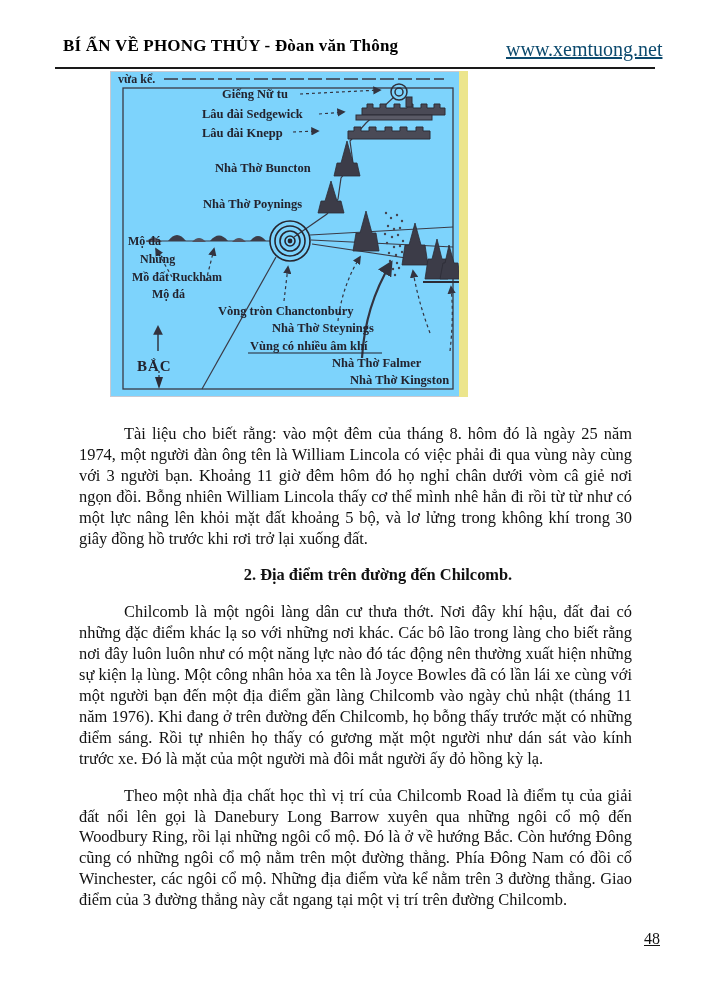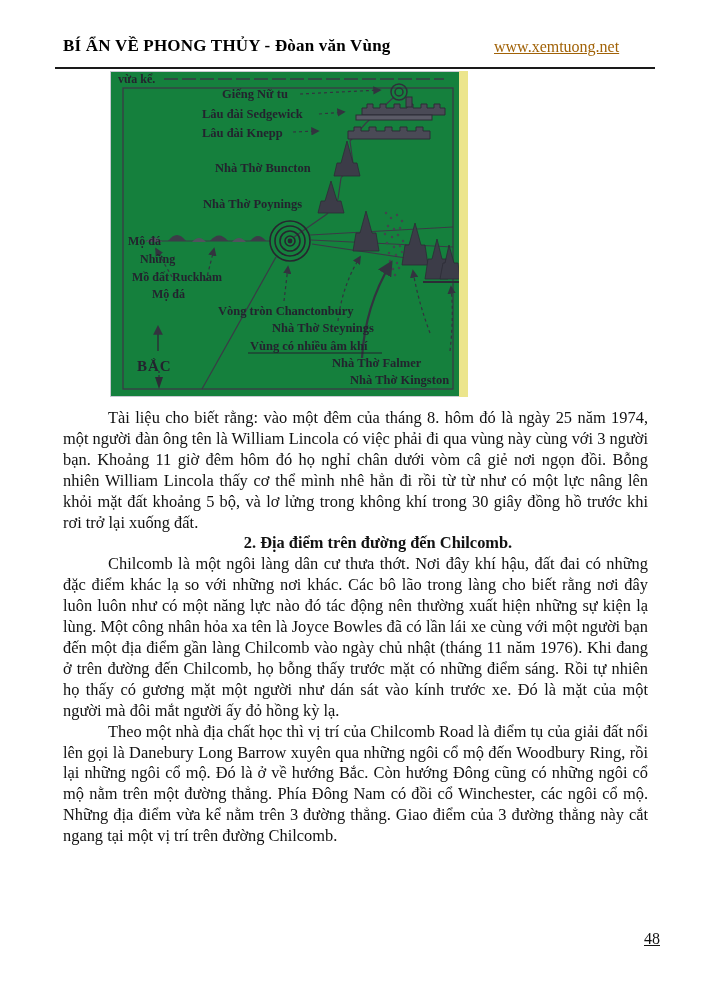--- a/index.html
+++ b/index.html
@@ -5,54 +5,54 @@
   html,body{margin:0;padding:0;}
   body{
     width:702px;height:994px;position:relative;background:#ffffff;
     font-family:"Liberation Serif", serif;color:#111;overflow:hidden;
   }
   .header-title{
     position:absolute;left:63px;top:36px;font-size:17px;font-weight:bold;
     color:#000;letter-spacing:.2px;white-space:nowrap;
   }
   .header-link{
-    position:absolute;left:494px;top:38px;font-size:16px;color:#a16207;
+    position:absolute;left:506px;top:38px;font-size:20px;color:#0c4a6e;
     text-decoration:underline;white-space:nowrap;cursor:pointer;
   }
   .header-rule{
     position:absolute;left:55px;top:67px;width:600px;height:0;
     border-top:2px solid #1a1a1a;
   }
   .figure{
     position:absolute;left:110px;top:71px;width:358px;height:326px;
-    background:#15803d;box-shadow:0 0 0 1px #c8c9d2 inset;
+    background:#7dd3fc;box-shadow:0 0 0 1px #c8c9d2 inset;
   }
   .figure .yellow-strip{
     position:absolute;right:0;top:0;width:9px;height:100%;
     background:#ece58c;
   }
   .figure svg{position:absolute;left:0;top:0;}
   .figure text{
     font-family:"Liberation Serif", serif;font-weight:bold;fill:#23232e;
   }
   .bodytext{
     position:absolute;left:63px;top:408px;width:585px;
     font-size:16.4px;line-height:20.9px;text-align:justify;
   }
-  .bodytext p{margin:0;text-indent:45px;}
+  .bodytext p{margin:16px;text-indent:45px;}
   .bodytext p.heading{font-weight:bold;text-align:center;}
   .page-number{
     position:absolute;left:630px;top:930px;width:30px;
     font-size:16px;text-align:right;color:#111;text-decoration:underline;
   }
 </style>
 </head>
 <body>
 
-<span class="header-title">BÍ ẨN VỀ PHONG THỦY  - Đòan văn Vùng</span>
+<span class="header-title">BÍ ẨN VỀ PHONG THỦY  - Đòan văn Thông</span>
 <a class="header-link">www.xemtuong.net</a>
 <div class="header-rule"></div>
 
 <div class="figure">
   <svg width="358" height="326" viewBox="0 0 358 326">
     <defs>
       <marker id="arr" viewBox="0 0 10 10" refX="8" refY="5" markerWidth="7" markerHeight="7" orient="auto-start-reverse">
         <path d="M0,0 L10,5 L0,10 z" fill="#33333f"></path>
       </marker>
     </defs>

